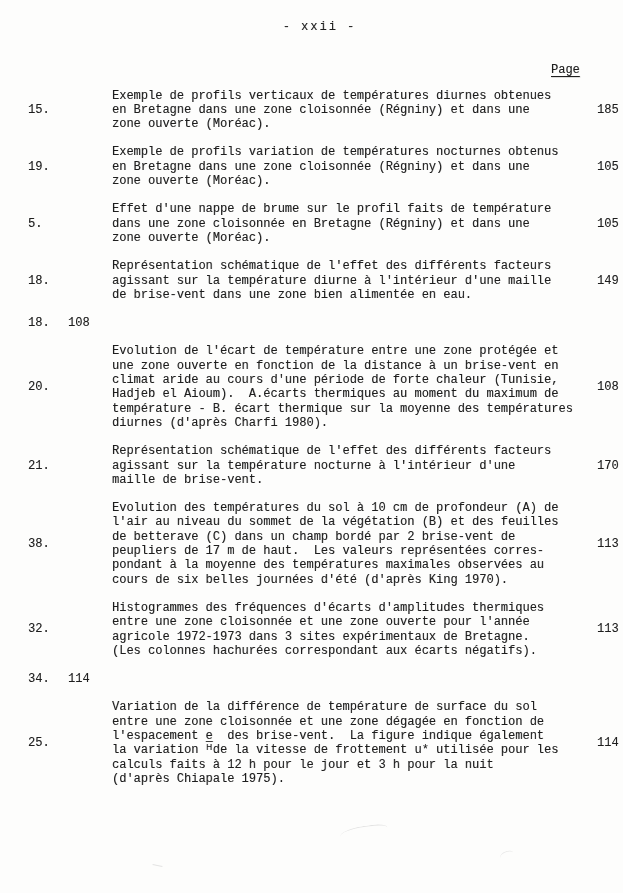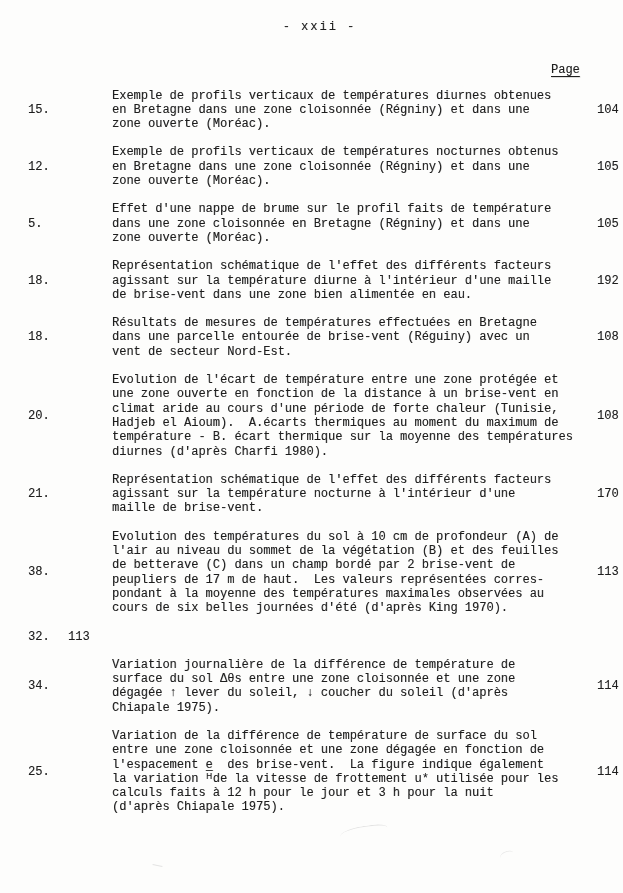--- a/index.html
+++ b/index.html
@@ -106,52 +106,49 @@
   <div class="page-col-head">
     <span>Page</span>
   </div>
 
   <div class="list">
   <div class="row">
     <div class="num">15.</div>
     <div class="desc">Exemple de profils verticaux de températures diurnes obtenues
 en Bretagne dans une zone cloisonnée (Régniny) et dans une
 zone ouverte (Moréac).</div>
-    <div class="pagenum">104</div>
-  </div>
-
-  <div class="row">
-    <div class="num">12.</div>
-    <div class="desc">Exemple de profils verticaux de températures nocturnes obtenus
+    <div class="pagenum">185</div>
+  </div>
+
+  <div class="row">
+    <div class="num">19.</div>
+    <div class="desc">Exemple de profils variation de températures nocturnes obtenus
 en Bretagne dans une zone cloisonnée (Régniny) et dans une
 zone ouverte (Moréac).</div>
     <div class="pagenum">105</div>
   </div>
 
   <div class="row">
     <div class="num">5.</div>
     <div class="desc">Effet d'une nappe de brume sur le profil faits de température
 dans une zone cloisonnée en Bretagne (Régniny) et dans une
 zone ouverte (Moréac).</div>
     <div class="pagenum">105</div>
   </div>
 
   <div class="row">
     <div class="num">18.</div>
     <div class="desc">Représentation schématique de l'effet des différents facteurs
 agissant sur la température diurne à l'intérieur d'une maille
 de brise-vent dans une zone bien alimentée en eau.</div>
-    <div class="pagenum">192</div>
+    <div class="pagenum">149</div>
   </div>
 
   <div class="row">
     <div class="num">18.</div>
-    <div class="desc">Résultats de mesures de températures effectuées en Bretagne
-dans une parcelle entourée de brise-vent (Réguiny) avec un
-vent de secteur Nord-Est.</div>
     <div class="pagenum">108</div>
   </div>
 
   <div class="row">
     <div class="num">20.</div>
     <div class="desc">Evolution de l'écart de température entre une zone protégée et
 une zone ouverte en fonction de la distance à un brise-vent en
 climat aride au cours d'une période de forte chaleur (Tunisie,
 Hadjeb el Aioum).  A.écarts thermiques au moment du maximum de
 température - B. écart thermique sur la moyenne des températures
@@ -173,29 +170,29 @@
 l'air au niveau du sommet de la végétation (B) et des feuilles
 de betterave (C) dans un champ bordé par 2 brise-vent de
 peupliers de 17 m de haut.  Les valeurs représentées corres-
 pondant à la moyenne des températures maximales observées au
 cours de six belles journées d'été (d'après King 1970).</div>
     <div class="pagenum">113</div>
   </div>
 
   <div class="row">
     <div class="num">32.</div>
+    <div class="desc">Histogrammes des fréquences d'écarts d'amplitudes thermiques
+entre une zone cloisonnée et une zone ouverte pour l'année
+agricole 1972-1973 dans 3 sites expérimentaux de Bretagne.
+(Les colonnes hachurées correspondant aux écarts négatifs).</div>
     <div class="pagenum">113</div>
   </div>
 
   <div class="row">
     <div class="num">34.</div>
-    <div class="desc">Variation journalière de la différence de température de
-surface du sol Δθs entre une zone cloisonnée et une zone
-dégagée ↑ lever du soleil, ↓ coucher du soleil (d'après
-Chiapale 1975).</div>
     <div class="pagenum">114</div>
   </div>
 
   <div class="row">
     <div class="num">25.</div>
     <div class="desc">Variation de la différence de température de surface du sol
 entre une zone cloisonnée et une zone dégagée en fonction de
 l'espacement e̲  des brise-vent.  La figure indique également
 la variation ᴴde la vitesse de frottement u* utilisée pour les
 calculs faits à 12 h pour le jour et 3 h pour la nuit

